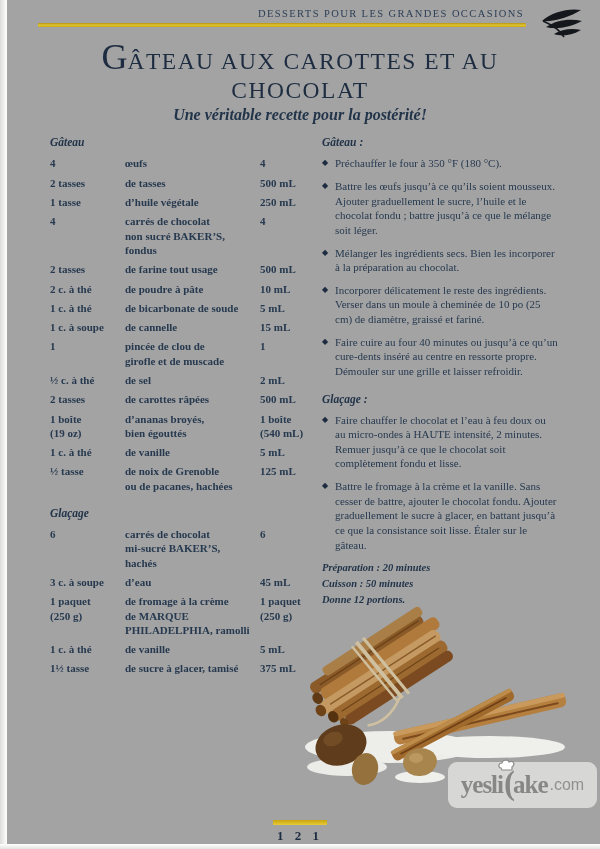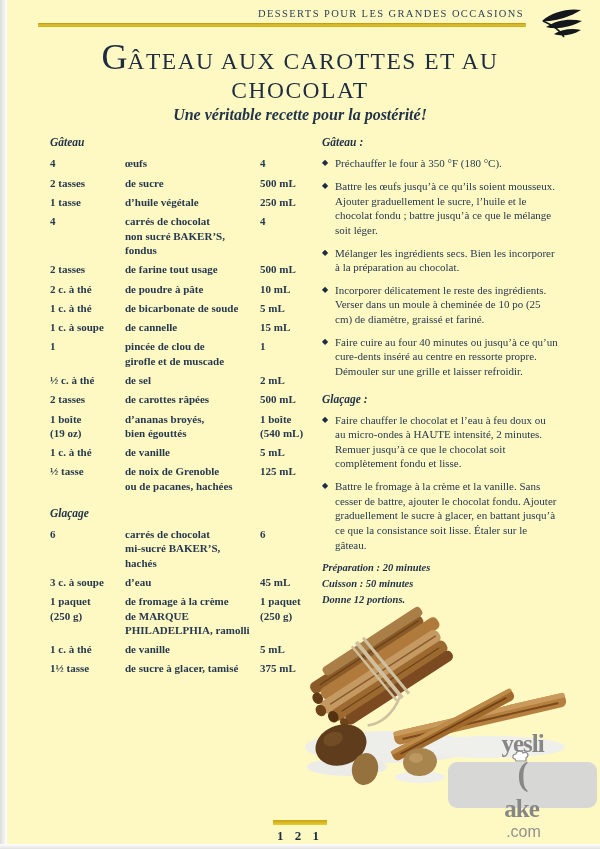--- a/index.html
+++ b/index.html
@@ -1,21 +1,21 @@
 <!DOCTYPE html>
 <html><head>
 <meta charset="utf-8">
 <style>
   html,body{margin:0;padding:0;}
   body{
     width:600px;height:849px;background:#ffffff;overflow:hidden;
     font-family:"Liberation Serif","DejaVu Serif",serif;
     color:#26394f;position:relative;
   }
-  .page{position:relative;width:600px;height:849px;background:#fef9c3;}
+  .page{position:relative;width:600px;height:849px;background:#a3a3a3;}
   .edge-left{position:absolute;left:0;top:0;width:7px;height:849px;
     background:linear-gradient(90deg,#dcdcda,#ffffff);z-index:5;}
   .edge-bottom{position:absolute;left:0;bottom:0;width:600px;height:5px;
     background:linear-gradient(0deg,#e3e3e1,#ffffff);z-index:5;}
 
   
   .header{position:relative;padding:3px 42px 0 38px;}
   .header-row{text-align:right;padding-right:34px;}
   .header-label{
     font-size:10.5px;letter-spacing:1.4px;color:#2c3e55;
@@ -51,21 +51,21 @@
 
   .meta{margin-top:5px;font-size:10.5px;font-weight:bold;font-style:italic;
     line-height:1.5;color:#22344a;}
 
   
   .photo{position:absolute;left:285px;top:597px;width:305px;height:215px;z-index:1;}
 
   
   .watermark{position:absolute;left:448px;top:762px;width:149px;height:46px;
     background:#d7d7d6;border-radius:9px;display:flex;align-items:center;
-    justify-content:center;z-index:2;color:#878787;flex-direction:column;}
+    justify-content:center;z-index:2;color:#878787;}
   .wm-part1{font-size:25px;font-weight:bold;letter-spacing:-1px;}
   .wm-crescent{position:relative;font-size:33px;font-weight:bold;line-height:1;
     margin:0 0 4px 1px;}
   .wm-hat{position:absolute;left:-7px;top:-8px;width:20px;height:14px;}
   .wm-part2{font-size:25px;font-weight:bold;letter-spacing:-1px;margin-left:-2px;}
   .wm-part3{font-size:16px;color:#909090;margin-left:2px;
     font-family:"Liberation Sans",sans-serif;}
 
   
   .footer{position:absolute;left:0;bottom:5px;width:600px;text-align:center;z-index:4;}
@@ -104,21 +104,21 @@
       <div class="sec-heading">Gâteau</div>
       <div id="rows-0">
   <div class="ing-row">
     <span class="qty">4</span>
     <span class="item">œufs</span>
     <span class="metric">4</span>
   </div>
 
   <div class="ing-row">
     <span class="qty">2 tasses</span>
-    <span class="item">de sucre</span>
+    <span class="item">de tasses</span>
     <span class="metric">500 mL</span>
   </div>
 
   <div class="ing-row">
     <span class="qty">1 tasse</span>
     <span class="item">d’huile végétale</span>
     <span class="metric">250 mL</span>
   </div>
 
   <div class="ing-row">

